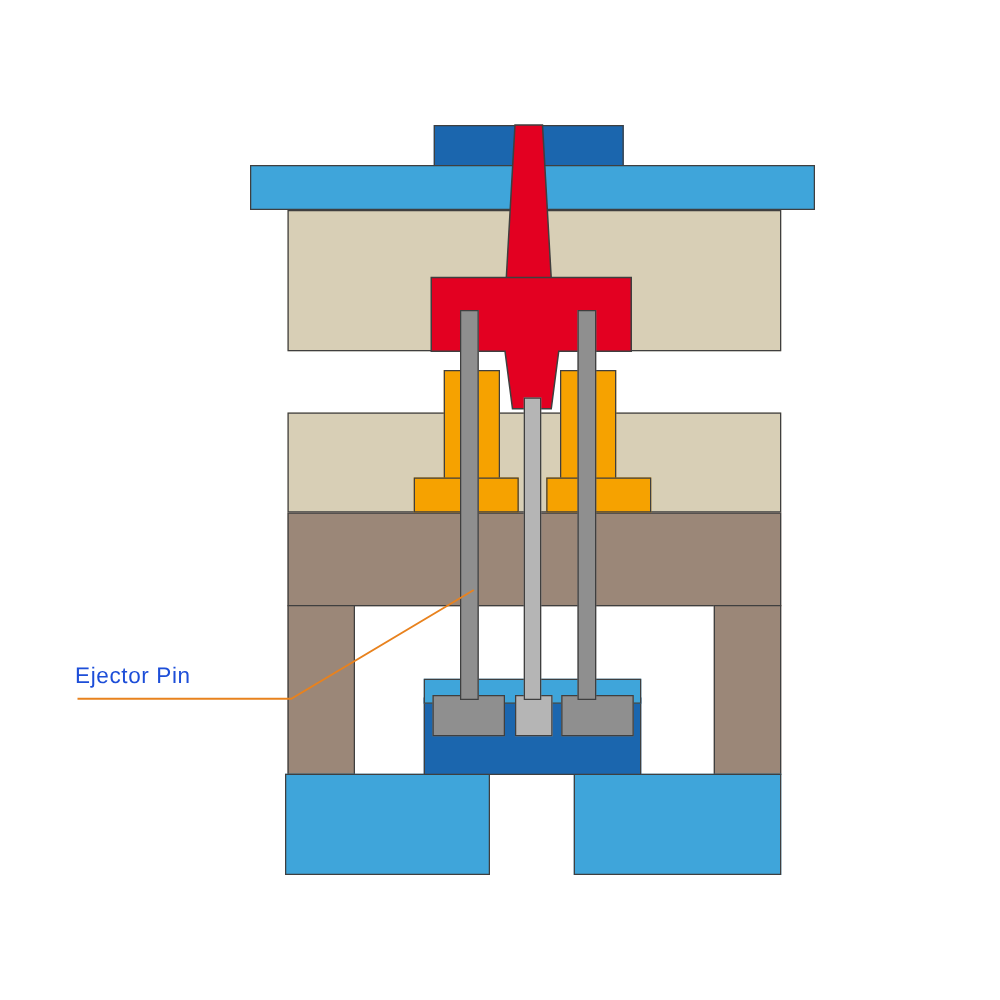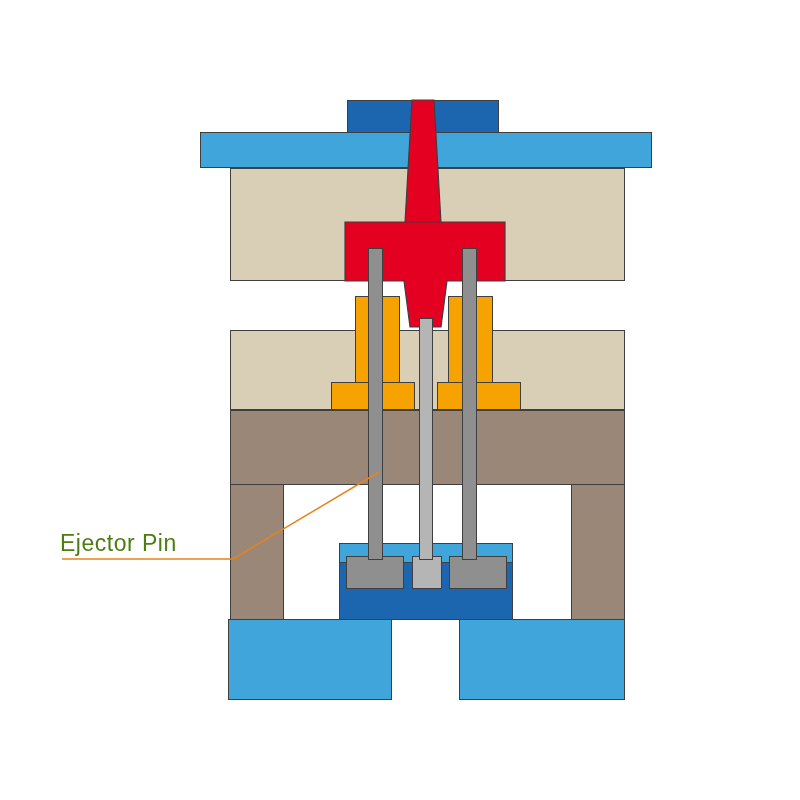--- a/index.html
+++ b/index.html
@@ -37,21 +37,21 @@
   #pin-head-left    {left:346px;top:556px;width:58px;height:33px;background:var(--c-pin-gray,#8F8F8F);z-index:5;}
   #pin-head-center  {left:412px;top:556px;width:30px;height:33px;background:var(--c-pin-light-gray,#B5B5B5);z-index:5;}
   #pin-head-right   {left:449px;top:556px;width:58px;height:33px;background:var(--c-pin-gray,#8F8F8F);z-index:5;}
   
   #pin-left   {left:368px;top:248px;width:15px;height:312px;background:var(--c-pin-gray,#8F8F8F);z-index:6;}
   #pin-center {left:419px;top:318px;width:14px;height:242px;background:var(--c-pin-light-gray,#B5B5B5);z-index:6;}
   #pin-right  {left:462px;top:248px;width:15px;height:312px;background:var(--c-pin-gray,#8F8F8F);z-index:6;}
   
   #callout-label{
     position:absolute;left:60px;top:530px;z-index:9;
-    font-size:23px;color:#4d7c0f;letter-spacing:0.5px;white-space:nowrap;text-align:center;
+    font-size:18px;color:#1d4ed8;letter-spacing:0.5px;white-space:nowrap;text-align:center;
   }
   #leader-svg{position:absolute;left:0;top:0;z-index:9;pointer-events:none;}
   #leader-svg polyline{fill:none;stroke:var(--c-leader,#E8821E);stroke-width:1.5;}
 </style>
 </head>
 <body>
 
 <div class="canvas">
 
   <div class="part" id="locating-ring"></div>

